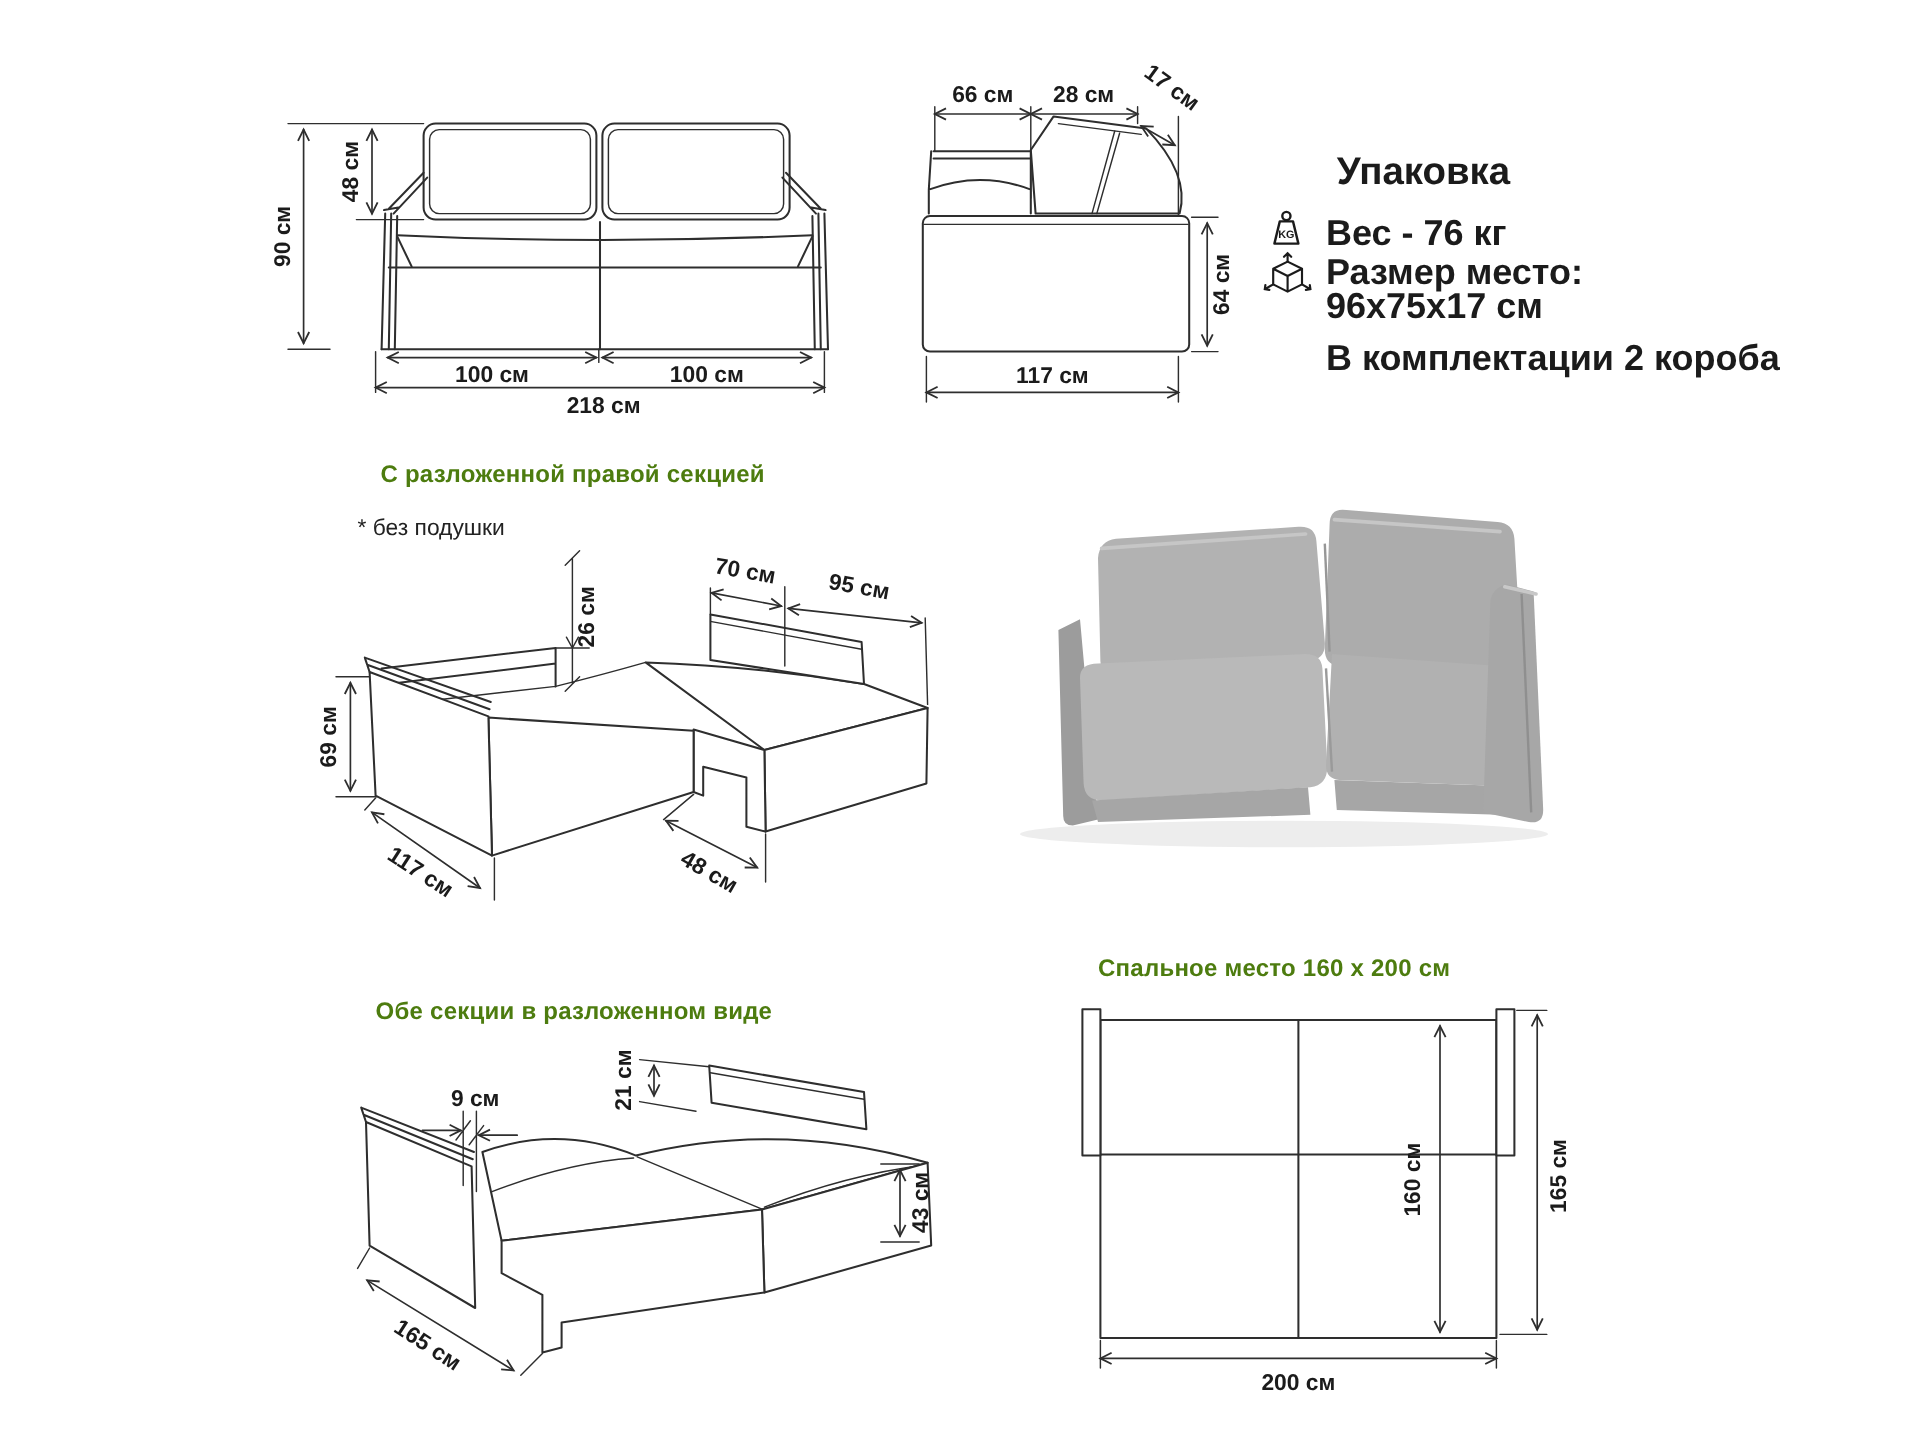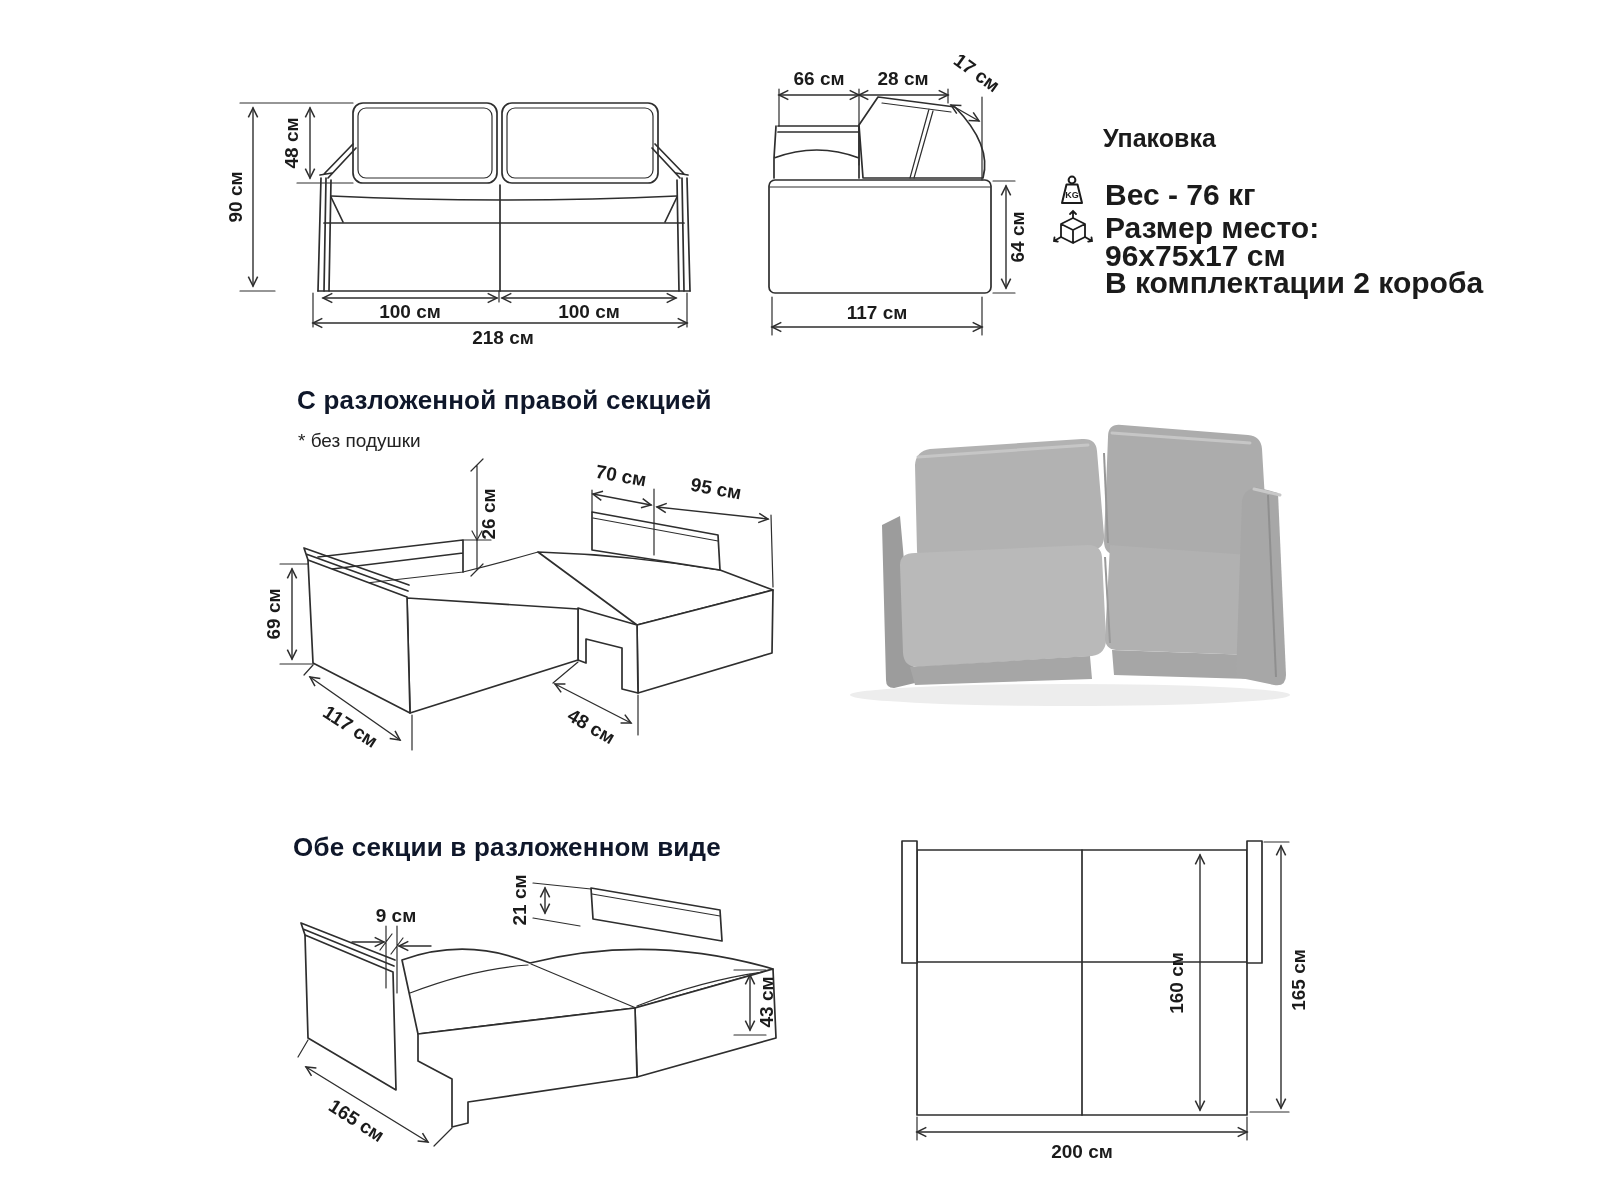--- a/index.html
+++ b/index.html
@@ -1,21 +1,21 @@
 <!DOCTYPE html>
 <html><head>
 <meta charset="utf-8">
 <style>
   html,body{margin:0;padding:0;background:#fff;}
   .canvas{position:relative;width:1600px;height:1200px;background:#ffffff;overflow:hidden;
           font-family:"Liberation Sans",sans-serif;color:#1b1b1b;}
   .abs{position:absolute;}
-  .heading{font-size:26px;font-weight:600;letter-spacing:.2px;color:#0f172a;white-space:nowrap;}
+  .heading{font-size:20px;font-weight:600;letter-spacing:.2px;color:#4d7c0f;white-space:nowrap;margin-left:20px;}
   .note{font-size:19px;font-weight:400;color:#222;white-space:nowrap;}
-  .pk-title{font-size:25px;font-weight:600;white-space:nowrap;}
+  .pk-title{font-size:32px;font-weight:600;white-space:nowrap;margin-left:11px;}
   .pk-text{font-size:30px;font-weight:600;white-space:nowrap;}
   svg text.d{font-family:"Liberation Sans",sans-serif;font-size:19px;font-weight:700;fill:#1b1b1b;text-anchor:middle;}
   svg .ln{stroke:#2e2e2e;stroke-width:1.7;fill:none;stroke-linecap:round;stroke-linejoin:round;}
   svg .lnf{stroke:#2e2e2e;stroke-width:1.7;fill:#ffffff;stroke-linecap:round;stroke-linejoin:round;}
   svg .dim{stroke:#2e2e2e;stroke-width:1.4;fill:none;stroke-linecap:round;}
   svg .thin{stroke:#2e2e2e;stroke-width:1.2;fill:none;stroke-linecap:round;}
 </style>
 </head>
 <body>
 
@@ -97,21 +97,21 @@
     </svg>
     <div class="abs pk-text" style="left:75px;top:60px">Вес - 76 кг</div>
     <svg class="abs" style="left:20px;top:90px" width="46" height="42" viewBox="0 0 46 42">
       <path d="M23,10 L35,16 L23,22 L11,16 Z M11,16 V29 L23,35 V22 M35,16 V29 L23,35" fill="none" stroke="#1b1b1b" stroke-width="1.8" stroke-linejoin="round"></path>
       <path d="M23,10 V3 M20,6 L23,3 L26,6" fill="none" stroke="#1b1b1b" stroke-width="1.8" stroke-linecap="round"></path>
       <path d="M11,29 L4,33 M4.5,29.5 L4,33 L7.8,33.6" fill="none" stroke="#1b1b1b" stroke-width="1.8" stroke-linecap="round"></path>
       <path d="M35,29 L42,33 M41.5,29.5 L42,33 L38.2,33.6" fill="none" stroke="#1b1b1b" stroke-width="1.8" stroke-linecap="round"></path>
     </svg>
     <div class="abs pk-text" style="left:75px;top:93px">Размер место:</div>
     <div class="abs pk-text" style="left:75px;top:121px">96x75x17 см</div>
-    <div class="abs pk-text" style="left:75px;top:148px">В комплектации 2 короба</div>
+    <div class="abs pk-text" style="left:75px;top:164px">В комплектации 2 короба</div>
   </div>
 
   <div class="abs heading" style="left:297px;top:385px">С разложенной правой секцией</div>
   <div class="abs note" style="left:298px;top:430px">* без подушки</div>
 
   <svg class="abs" style="left:250px;top:437px" width="560" height="330" viewBox="0 0 560 330">
     <defs>
       <marker id="d3" viewBox="0 0 12 12" refX="10" refY="6" markerWidth="10" markerHeight="10" orient="auto-start-reverse">
         <path d="M2,2 L10,6 L2,10" fill="none" stroke="#2e2e2e" stroke-width="1.3"></path>
       </marker>
@@ -194,20 +194,21 @@
       <text class="d" x="276" y="70" transform="rotate(-90 276 70)">21 см</text>
       <path class="thin" d="M484,140 H516 M484,205 H516"></path>
       <line class="dim" x1="500" y1="145" x2="500" y2="200" marker-start="url(#d4)" marker-end="url(#d4)"></line>
       <text class="d" x="523" y="172" transform="rotate(-90 523 172)">43 см</text>
       <path class="thin" d="M58,210 L48,227 M202,298 L184,316"></path>
       <line class="dim" x1="56" y1="237" x2="178" y2="312" marker-start="url(#d4)" marker-end="url(#d4)"></line>
       <text class="d" x="103" y="296" transform="rotate(33 103 296)">165 см</text>
     </g>
   </svg>
 
+  <div class="abs heading" style="left:895px;top:796px">Спальное место 160 x 200 см</div>
 
   <svg class="abs" style="left:880px;top:835px" width="460" height="340" viewBox="0 0 460 340">
     <defs>
       <marker id="tv" viewBox="0 0 12 12" refX="10" refY="6" markerWidth="10" markerHeight="10" orient="auto-start-reverse">
         <path d="M2,2 L10,6 L2,10" fill="none" stroke="#2e2e2e" stroke-width="1.3"></path>
       </marker>
     </defs>
     <g>
       <rect class="ln" x="37" y="15" width="330" height="265"></rect>
       <path class="ln" d="M37,127 H367 M202,15 V280"></path>

